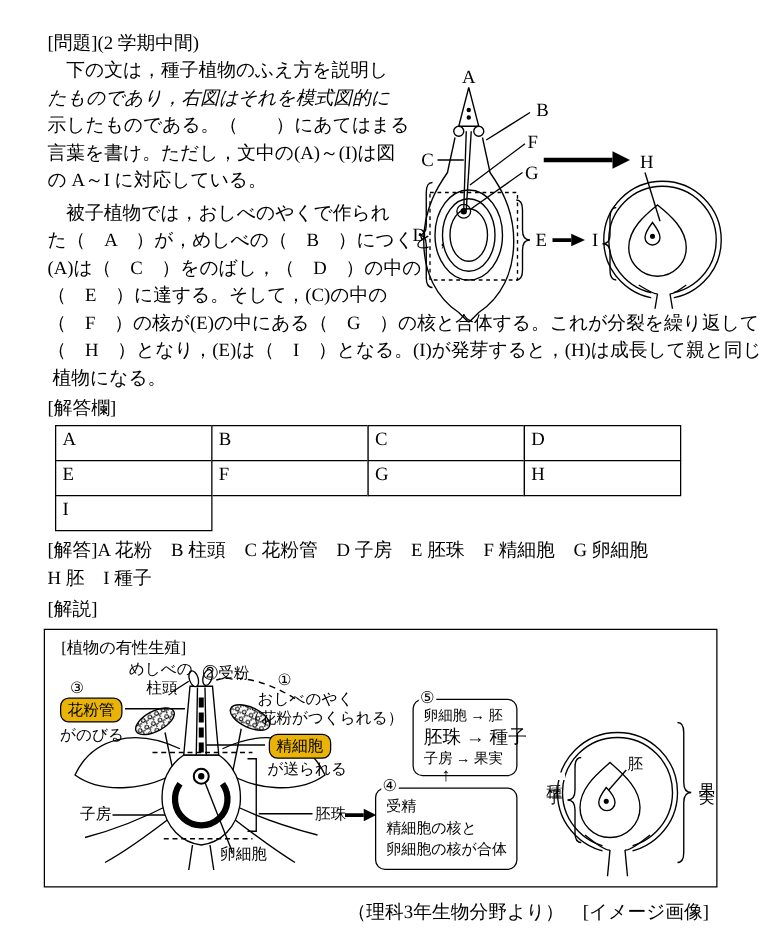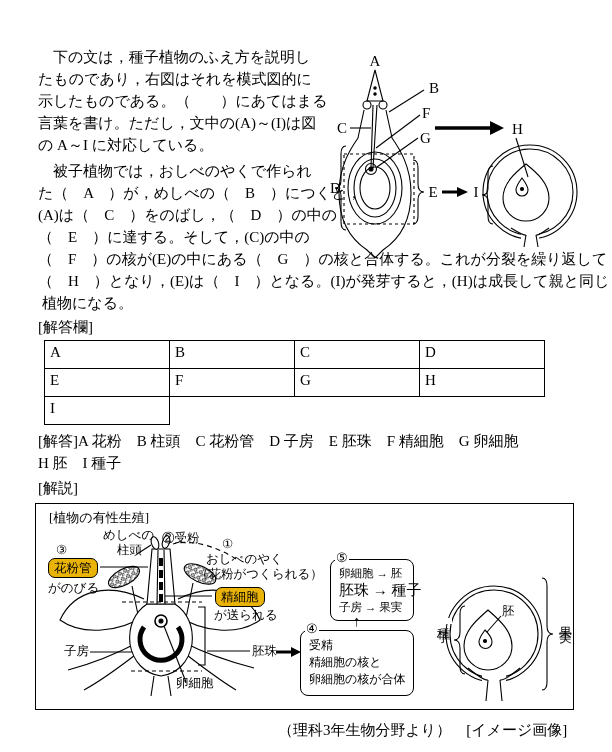--- a/index.html
+++ b/index.html
@@ -22,24 +22,25 @@
   .stepbox .line { font-size:12px; line-height:17px; white-space:pre; padding-left:8px; }
   .stepnum { position:absolute; font-size:13px; line-height:15px; background:#fff; padding:0 1px; }
   .vert { position:absolute; writing-mode:vertical-rl; font-size:13px; letter-spacing:3px; background:#fff; white-space:pre; }
   .diagram-svg { position:absolute; }
 </style>
 </head>
 <body>
 
 <div class="page">
 
+  <div class="t" style="left:38px; top:24px;">[問題](2 学期中間)</div>
 
   <div>
     <div class="t" style="left:38px; top:46px;">　下の文は，種子植物のふえ方を説明し</div>
-    <div class="t" style="left:38px; top:68px;">たものであり，右図はそれを模式図的に</div>
+    <div class="t" style="left:38px; top:68px;font-style:italic;">たものであり，右図はそれを模式図的に</div>
     <div class="t" style="left:38px; top:90px;">示したものである。（　　）にあてはまる</div>
     <div class="t" style="left:38px; top:112px;">言葉を書け。ただし，文中の(A)～(I)は図</div>
     <div class="t" style="left:38px; top:134px;">の A～I に対応している。</div>
   </div>
 
   <div>
     <div class="t" style="left:38px; top:160px;">　被子植物では，おしべのやくで作られ</div>
     <div class="t" style="left:38px; top:182px;">た（　A　）が，めしべの（　B　）につくと，</div>
     <div class="t" style="left:38px; top:204px;">(A)は（　C　）をのばし，（　D　）の中の</div>
     <div class="t" style="left:38px; top:226px;">（　E　）に達する。そして，(C)の中の</div>

